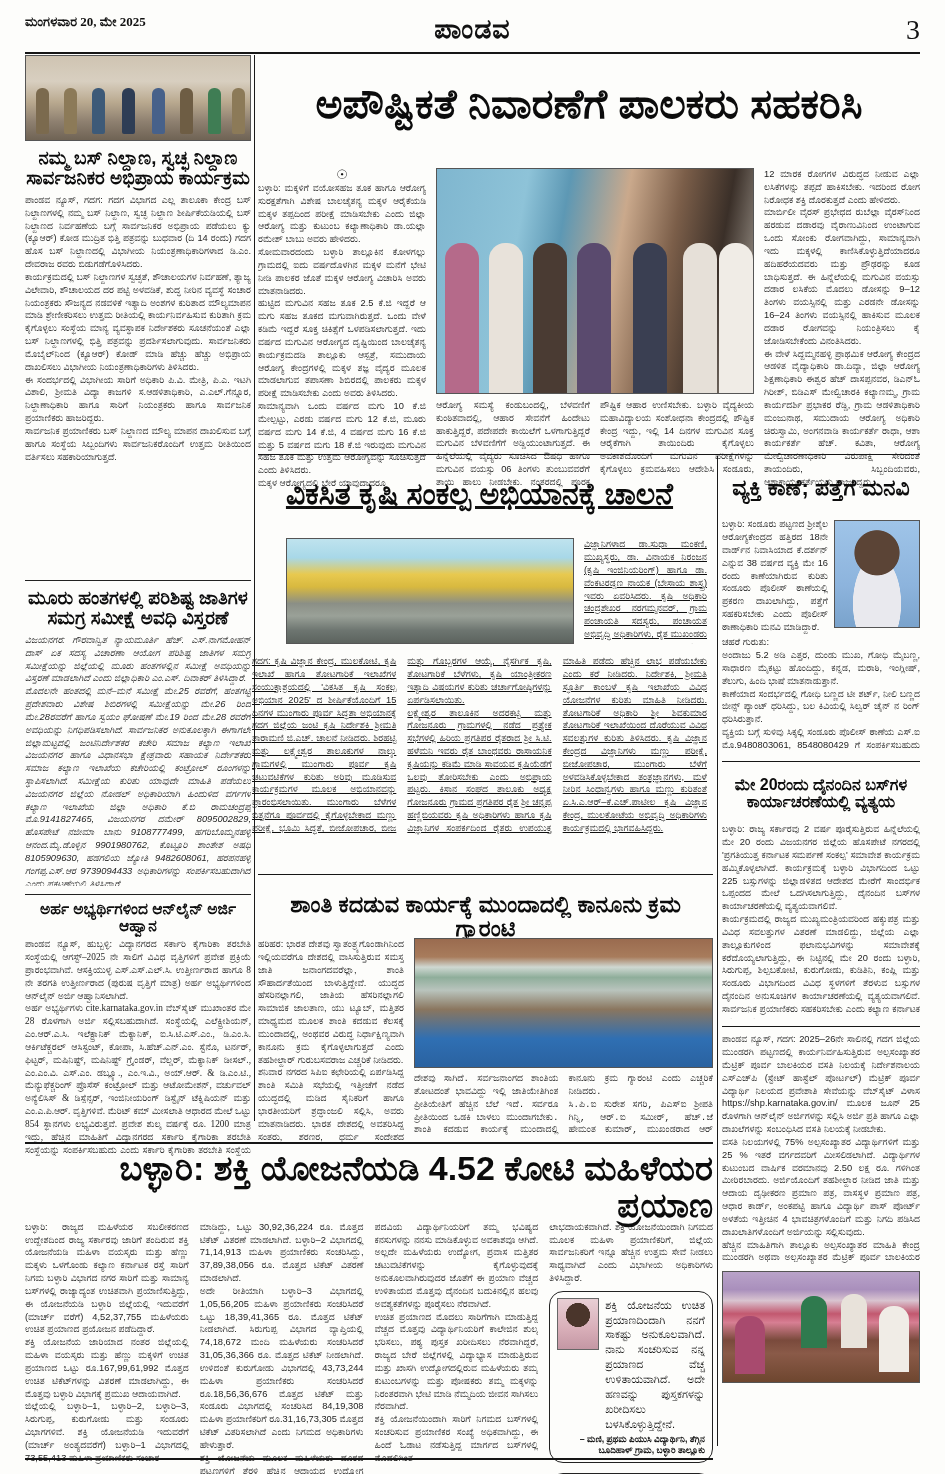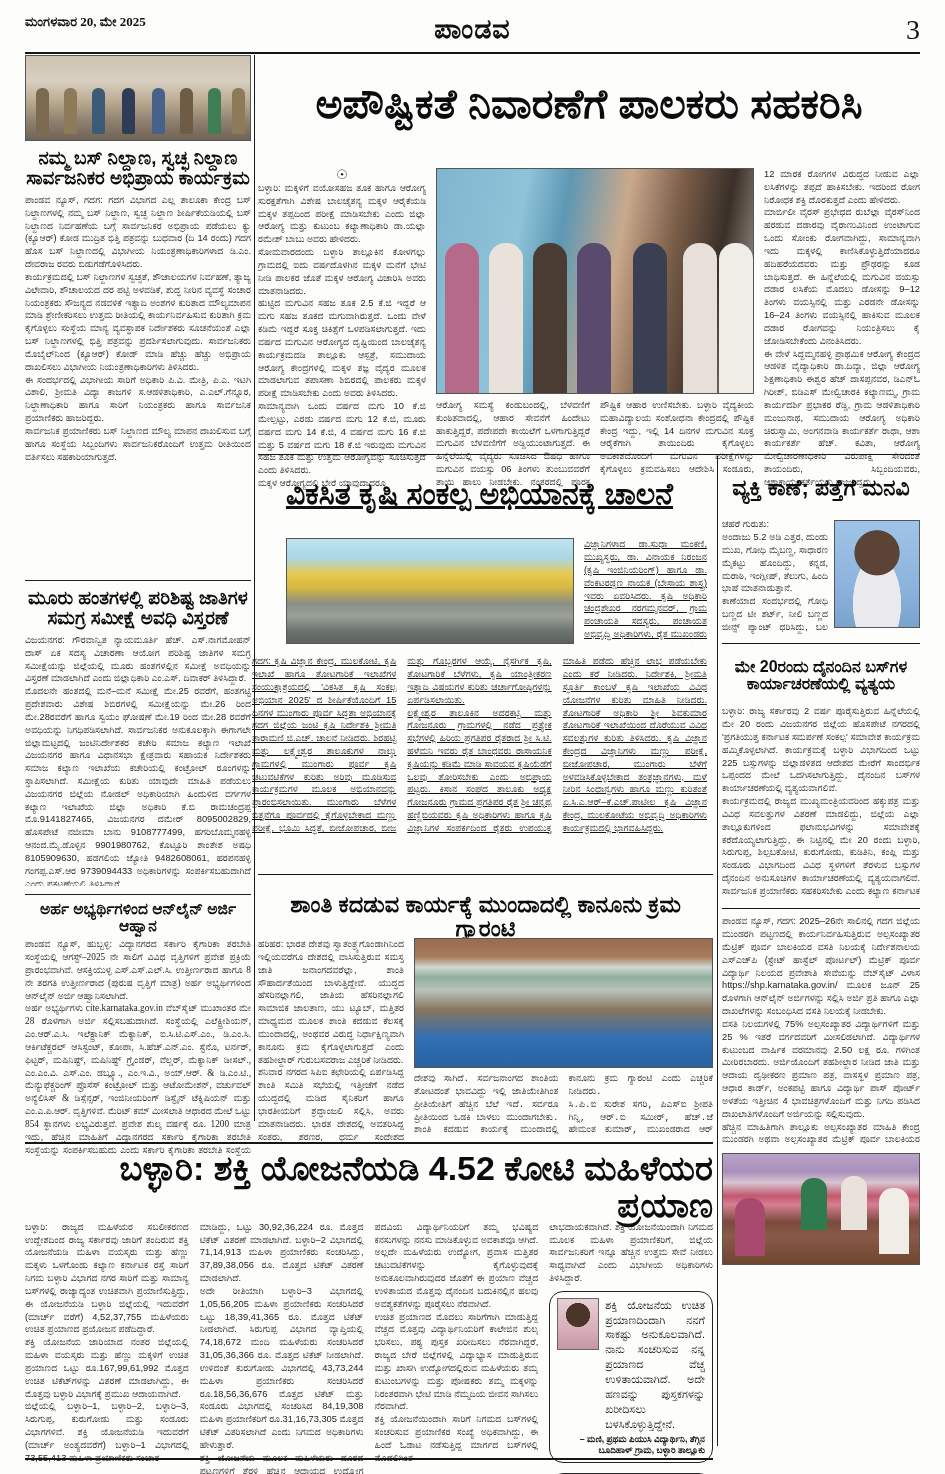--- a/index.html
+++ b/index.html
@@ -101,21 +101,21 @@
       <span class="fig" style="left:182px;background:#3f7d54;"></span>
       <span class="fig" style="left:206px;background:#8c7a58;"></span>
     </div>
     <h2 class="headline lr-h">ನಮ್ಮ ಬಸ್ ನಿಲ್ದಾಣ, ಸ್ವಚ್ಛ ನಿಲ್ದಾಣ ಸಾರ್ವಜನಿಕರ ಅಭಿಪ್ರಾಯ ಕಾರ್ಯಕ್ರಮ</h2>
     <div class="body-txt col" style="height:378px;">ಪಾಂಡವ ನ್ಯೂಸ್, ಗದಗ: ಗದಗ ವಿಭಾಗದ ಎಲ್ಲ ತಾಲೂಕಾ ಕೇಂದ್ರ ಬಸ್ ನಿಲ್ದಾಣಗಳಲ್ಲಿ ನಮ್ಮ ಬಸ್ ನಿಲ್ದಾಣ, ಸ್ವಚ್ಛ ನಿಲ್ದಾಣ ಶೀರ್ಷಿಕೆಯಡಿಯಲ್ಲಿ ಬಸ್ ನಿಲ್ದಾಣದ ನಿರ್ವಹಣೆಯ ಬಗ್ಗೆ ಸಾರ್ವಜನಿಕರ ಅಭಿಪ್ರಾಯ ಪಡೆಯಲು ಕ್ಯು (ಕ್ಯೂಆರ್) ಕೋಡ ಮುದ್ರಿತ ಭಿತ್ತಿ ಪತ್ರವನ್ನು ಬುಧವಾರ (ದಿ 14 ರಂದು) ಗದಗ ಹೊಸ ಬಸ್ ನಿಲ್ದಾಣದಲ್ಲಿ ವಿಭಾಗೀಯ ನಿಯಂತ್ರಣಾಧಿಕಾರಿಗಳಾದ ಡಿ.ಎಂ. ದೇವರಾಜ ರವರು ಬಿಡುಗಡೆಗೊಳಿಸಿದರು.
 ಕಾರ್ಯಕ್ರಮದಲ್ಲಿ ಬಸ್ ನಿಲ್ದಾಣಗಳ ಸ್ವಚ್ಛತೆ, ಶೌಚಾಲಯಗಳ ನಿರ್ವಹಣೆ, ತ್ಯಾಜ್ಯ ವಿಲೇವಾರಿ, ಶೌಚಾಲಯದ ದರ ಪಟ್ಟಿ ಅಳವಡಿಕೆ, ಶುದ್ಧ ನೀರಿನ ವ್ಯವಸ್ಥೆ ಸಂಚಾರ ನಿಯಂತ್ರಕರು ಸೌಜನ್ಯದ ನಡವಳಿಕೆ ಇತ್ಯಾದಿ ಅಂಶಗಳ ಕುರಿತಾದ ಮೌಲ್ಯಮಾಪನ ಮಾಡಿ ಶ್ರೇಣೀಕರಿಸಲು ಉತ್ತಮ ರೀತಿಯಲ್ಲಿ ಕಾರ್ಯನಿರ್ವಹಿಸುವ ಕುರಿತಾಗಿ ಕ್ರಮ ಕೈಗೊಳ್ಳಲು ಸಂಸ್ಥೆಯ ಮಾನ್ಯ ವ್ಯವಸ್ಥಾಪಕ ನಿರ್ದೇಶಕರು ಸೂಚನೆಯಂತೆ ಎಲ್ಲಾ ಬಸ್ ನಿಲ್ದಾಣಗಳಲ್ಲಿ ಭಿತ್ತಿ ಪತ್ರವನ್ನು ಪ್ರದರ್ಶಿಸಲಾಗುವುದು. ಸಾರ್ವಜನಿಕರು ಮೊಬೈಲ್‌ನಿಂದ (ಕ್ಯೂಆರ್) ಕೋಡ್ ಮಾಡಿ ಹೆಚ್ಚು ಹೆಚ್ಚು ಅಭಿಪ್ರಾಯ ದಾಖಲಿಸಲು ವಿಭಾಗೀಯ ನಿಯಂತ್ರಣಾಧಿಕಾರಿಗಳು ತಿಳಿಸಿದರು.
 ಈ ಸಂದರ್ಭದಲ್ಲಿ ವಿಭಾಗೀಯ ಸಾರಿಗೆ ಅಧಿಕಾರಿ ಪಿ.ವಿ. ಮೇತ್ರಿ, ಪಿ.ಎ. ಇಟಗಿ ವಿಶಾಲಿ, ಶ್ರೀಮತಿ ವಿದ್ಯಾ ಕಾಜಗಳಿ ಸ.ಆಡಳಿತಾಧಿಕಾರಿ, ಎ.ಎಲ್.ಗೆನ್ನೂರ, ನಿಲ್ದಾಣಾಧಿಕಾರಿ ಹಾಗೂ ಸಾರಿಗೆ ನಿಯಂತ್ರಕರು ಹಾಗೂ ಸಾರ್ವಜನಿಕ ಪ್ರಯಾಣಿಕರು ಹಾಜರಿದ್ದರು.
 ಸಾರ್ವಜನಿಕ ಪ್ರಯಾಣಿಕರು ಬಸ್ ನಿಲ್ದಾಣದ ಮೌಲ್ಯ ಮಾಪನ ದಾಖಲಿಸುವ ಬಗ್ಗೆ ಹಾಗೂ ಸಂಸ್ಥೆಯ ಸಿಬ್ಬಂದಿಗಳು ಸಾರ್ವಜನಿಕರೊಂದಿಗೆ ಉತ್ತಮ ರೀತಿಯಿಂದ ವರ್ತಿಸಲು ಸಹಕಾರಿಯಾಗುತ್ತದೆ.</div>
     <hr class="sep">
     <h2 class="headline lr-h">ಮೂರು ಹಂತಗಳಲ್ಲಿ ಪರಿಶಿಷ್ಟ ಜಾತಿಗಳ ಸಮಗ್ರ ಸಮೀಕ್ಷೆ ಅವಧಿ ವಿಸ್ತರಣೆ</h2>
-    <div class="body-txt col" style="height:252px;">ವಿಜಯನಗರ: ಗೌರವಾನ್ವಿತ ನ್ಯಾಯಮೂರ್ತಿ ಹೆಚ್. ಎಸ್.ನಾಗಮೋಹನ್ ದಾಸ್ ಏಕ ಸದಸ್ಯ ವಿಚಾರಣಾ ಆಯೋಗ ಪರಿಶಿಷ್ಟ ಜಾತಿಗಳ ಸಮಗ್ರ ಸಮೀಕ್ಷೆಯನ್ನು ಜಿಲ್ಲೆಯಲ್ಲಿ ಮೂರು ಹಂತಗಳಲ್ಲಿನ ಸಮೀಕ್ಷೆ ಅವಧಿಯನ್ನು ವಿಸ್ತರಣೆ ಮಾಡಲಾಗಿದೆ ಎಂದು ಜಿಲ್ಲಾಧಿಕಾರಿ ಎಂ.ಎಸ್. ದಿವಾಕರ್ ತಿಳಿಸಿದ್ದಾರೆ.
+    <div class="body-txt col" style="height:252px;font-style:italic;">ವಿಜಯನಗರ: ಗೌರವಾನ್ವಿತ ನ್ಯಾಯಮೂರ್ತಿ ಹೆಚ್. ಎಸ್.ನಾಗಮೋಹನ್ ದಾಸ್ ಏಕ ಸದಸ್ಯ ವಿಚಾರಣಾ ಆಯೋಗ ಪರಿಶಿಷ್ಟ ಜಾತಿಗಳ ಸಮಗ್ರ ಸಮೀಕ್ಷೆಯನ್ನು ಜಿಲ್ಲೆಯಲ್ಲಿ ಮೂರು ಹಂತಗಳಲ್ಲಿನ ಸಮೀಕ್ಷೆ ಅವಧಿಯನ್ನು ವಿಸ್ತರಣೆ ಮಾಡಲಾಗಿದೆ ಎಂದು ಜಿಲ್ಲಾಧಿಕಾರಿ ಎಂ.ಎಸ್. ದಿವಾಕರ್ ತಿಳಿಸಿದ್ದಾರೆ.
 ಮೊದಲನೇ ಹಂತದಲ್ಲಿ ಮನೆ–ಮನೆ ಸಮೀಕ್ಷೆ ಮೇ.25 ರವರೆಗೆ, ಹಂತಗಟ್ಟಿ ಪ್ರದೇಶವಾರು ವಿಶೇಷ ಶಿಬಿರಗಳಲ್ಲಿ ಸಮೀಕ್ಷೆಯನ್ನು ಮೇ.26 ರಿಂದ ಮೇ.28ರವರೆಗೆ ಹಾಗೂ ಸ್ವಯಂ ಘೋಷಣೆ ಮೇ.19 ರಿಂದ ಮೇ.28 ರವರೆಗೆ ಅವಧಿಯನ್ನು ನಿಗಧಿಪಡಿಸಲಾಗಿದೆ. ಸಾರ್ವಜನಿಕರ ಅನುಕೂಲಕ್ಕಾಗಿ ಈಗಾಗಲೇ ಜಿಲ್ಲಾಮಟ್ಟದಲ್ಲಿ ಜಂಟಿನಿರ್ದೇಶಕರ ಕಚೇರಿ ಸಮಾಜ ಕಲ್ಯಾಣ ಇಲಾಖೆ ವಿಜಯನಗರ ಹಾಗೂ ವಿಧಾನಸಭಾ ಕ್ಷೇತ್ರವಾರು ಸಹಾಯಕ ನಿರ್ದೇಶಕರು ಸಮಾಜ ಕಲ್ಯಾಣ ಇಲಾಖೆಯ ಕಚೇರಿಯಲ್ಲಿ ಕಂಟ್ರೋಲ್ ರೂಂಗಳನ್ನು ಸ್ಥಾಪಿಸಲಾಗಿದೆ. ಸಮೀಕ್ಷೆಯ ಕುರಿತು ಯಾವುದೇ ಮಾಹಿತಿ ಪಡೆಯಲು ವಿಜಯನಗರ ಜಿಲ್ಲೆಯ ನೋಡಲ್ ಅಧಿಕಾರಿಯಾಗಿ ಹಿಂದುಳಿದ ವರ್ಗಗಳ ಕಲ್ಯಾಣ ಇಲಾಖೆಯ ಜಿಲ್ಲಾ ಅಧಿಕಾರಿ ಕೆ.ಬಿ ರಾಮಚಂದ್ರಪ್ಪ ಮೊ.9141827465, ವಿಜಯನಗರ ದಮೇರ್ 8095002829, ಹೊಸಪೇಟೆ ನಜೀಮಾ ಬಾನು 9108777499, ಹಗರಿಬೊಮ್ಮನಹಳ್ಳಿ ಆನಂದ.ಮೈ.ಡೊಳ್ಳಿನ 9901980762, ಕೊಟ್ಟೂರಿ ಶಾಂತೇಶ ಅಷಧಿ 8105909630, ಹಡಗಲಿಯ ಜ್ಯೋತಿ 9482608061, ಹರಪನಹಳ್ಳಿ ಗಂಗಪ್ಪ.ಎಸ್.ಆರ 9739094433 ಅಧಿಕಾರಿಗಳನ್ನು ಸಂಪರ್ಕಿಸಬಹುದಾಗಿದೆ ಎಂದು ಪ್ರಕಟಣೆಯಲ್ಲಿ ತಿಳಿಸಿದ್ದಾರೆ.</div>
     <hr class="sep">
     <h2 class="headline lr-h" style="font-size:15.5px;margin:4px 0;">ಅರ್ಹ ಅಭ್ಯರ್ಥಿಗಳಿಂದ ಆನ್‌ಲೈನ್ ಅರ್ಜಿ ಆಹ್ವಾನ</h2>
     <div class="body-txt col" style="height:218px;font-family:Liberation Serif, serif;">ಪಾಂಡವ ನ್ಯೂಸ್, ಹುಬ್ಬಳ್ಳಿ: ವಿದ್ಯಾನಗರದ ಸರ್ಕಾರಿ ಕೈಗಾರಿಕಾ ತರಬೇತಿ ಸಂಸ್ಥೆಯಲ್ಲಿ ಆಗಸ್ಟ್–2025 ನೇ ಸಾಲಿಗೆ ವಿವಿಧ ವೃತ್ತಿಗಳಿಗೆ ಪ್ರವೇಶ ಪ್ರಕ್ರಿಯೆ ಪ್ರಾರಂಭವಾಗಿವೆ. ಆಸಕ್ತಿಯುಳ್ಳ ಎಸ್.ಎಸ್.ಎಲ್.ಸಿ. ಉತ್ತೀರ್ಣರಾದ ಹಾಗೂ 8 ನೇ ತರಗತಿ ಉತ್ತೀರ್ಣರಾದ (ಪುರುಷ ವೃತ್ತಿಗೆ ಮಾತ್ರ) ಅರ್ಹ ಅಭ್ಯರ್ಥಿಗಳಿಂದ ಆನ್‌ಲೈನ್ ಅರ್ಜಿ ಆಹ್ವಾನಿಸಲಾಗಿದೆ.
 ಅರ್ಹ ಅಭ್ಯರ್ಥಿಗಳು cite.karnataka.gov.in ವೆಬ್‌ಸೈಟ್ ಮುಖಾಂತರ ಮೇ 28 ರೊಳಗಾಗಿ ಅರ್ಜಿ ಸಲ್ಲಿಸಬಹುದಾಗಿದೆ. ಸಂಸ್ಥೆಯಲ್ಲಿ ಎಲೆಕ್ಟ್ರೀಶಿಯನ್, ಎಂ.ಆರ್.ಎ.ಸಿ. ಇಲೆಕ್ಟ್ರಾನಿಕ್ ಮೆಕ್ಯಾನಿಕ್, ಐ.ಸಿ.ಟಿ.ಎಸ್.ಎಂ., ಡಿ.ಎಂ.ಸಿ. ಆರ್ಕಿಟೆಕ್ಚರಲ್ ಆಸಿಸ್ಟಂಟ್, ಕೋಪಾ, ಸಿ.ಹೆಚ್.ಎನ್.ಎಂ. ಸ್ಟೆನೊ, ಟರ್ನರ್, ಫಿಟ್ಟರ್, ಮಷಿನಿಷ್ಟ್, ಮಷಿನಿಷ್ಟ್ ಗ್ರೈಂಡರ್, ವೆಲ್ಡರ್, ಮೆಕ್ಯಾನಿಕ್ ಡೀಸಲ್., ಎಂ.ಎಂ.ವಿ. ಎಸ್.ಎಂ. ಡಬ್ಲ್ಯೂ., ಎಂ.ಇ.ವಿ., ಅಯ್.ಆರ್. &amp; ಡಿ.ಎಂ.ಟಿ., ಮೆನ್ಯುಫೆಕ್ಚರಿಂಗ್ ಪ್ರೊಸೆಸ್ ಕಂಟ್ರೋಲ್ ಮತ್ತು ಆಟೋಮೇಶನ್, ವರ್ಚುವಲ್ ಅನ್ಯೆಲಿಸಿಸ್ &amp; ಡಿಸ್ಪೆನ್ಸರ್, ಇಂಜಿನೀಯರಿಂಗ್ ಡಿಸ್ಟೈನ್ ಟೆಕ್ನಿಷಿಯನ್ ಮತ್ತು ಎಂ.ಎ.ಪಿ.ಆರ್. ವೃತ್ತಿಗಳಿವೆ. ಮೆರಿಟ್ ಕಮ್ ಮೀಸಲಾತಿ ಆಧಾರದ ಮೇಲೆ ಒಟ್ಟು 854 ಸ್ಥಾನಗಳು ಲಭ್ಯವಿರುತ್ತವೆ. ಪ್ರವೇಶ ಶುಲ್ಕ ವರ್ಷಕ್ಕೆ ರೂ. 1200 ಮಾತ್ರ ಇದ್ದು, ಹೆಚ್ಚಿನ ಮಾಹಿತಿಗೆ ವಿದ್ಯಾನಗರದ ಸರ್ಕಾರಿ ಕೈಗಾರಿಕಾ ತರಬೇತಿ ಸಂಸ್ಥೆಯನ್ನು ಸಂಪರ್ಕಿಸಬಹುದು ಎಂದು ಸರ್ಕಾರಿ ಕೈಗಾರಿಕಾ ತರಬೇತಿ ಸಂಸ್ಥೆಯ ಪ್ರಾಚಾರ್ಯರು ಪ್ರಕಟಣೆಯಲ್ಲಿ ತಿಳಿಸಿದ್ದಾರೆ.</div>
   </div>
 
   <div class="lead">
     <h1 class="headline lead-title">ಅಪೌಷ್ಟಿಕತೆ ನಿವಾರಣೆಗೆ ಪಾಲಕರು ಸಹಕರಿಸಿ</h1>
     <div class="lead-row">
@@ -172,20 +172,21 @@
         </div>
         <div class="body-txt" style="height:66px;">ದೇಶವು ಸಾಗಿದೆ. ಸರ್ವಜನಾಂಗದ ಶಾಂತಿಯ ತೋಟದಂತೆ ಭಾವವಿದ್ದು ಇಲ್ಲಿ ಜಾತಿಯೇತಿಗಿಂತ ಪ್ರೀತಿಯೇತಿಗೆ ಹೆಚ್ಚಿನ ಬೆಲೆ ಇದೆ. ಸರ್ವರೂ ಪ್ರೀತಿಯಿಂದ ಒಡಕಿ ಬಾಳಲು ಮುಂದಾಗಬೇಕು. ಶಾಂತಿ ಕದಡುವ ಕಾರ್ಯಕ್ಕೆ ಮುಂದಾದಲ್ಲಿ ಕಾನೂನು ಕ್ರಮ ಗ್ಯಾರಂಟಿ ಎಂದು ಎಚ್ಚರಿಕೆ ನೀಡಿದರು.
 ಸಿ.ಪಿ.ಐ ಸುರೇಶ ಸಗರಿ, ಪಿಎಸ್ಐ ಶ್ರೀಪತಿ ಗಿನ್ನಿ, ಆರ್.ಐ ಸಮೀರ್, ಹೆಚ್.ಜೆ ಹೇಮಂತ ಕುಮಾರ್, ಮುಖಂಡರಾದ ಆರ್ ಶ್ರೀನಿವಾಸ್, ಫೈರೋಜ್, ಸನಾವುಲ್ಲಾ, ರೋಷನ್ ಹನುಮಂತಪ್ಪ, ಗುಡ್ಡಪ್ಪ, ಕರಬಸಪ್ಪ ಇದ್ದರು.</div>
       </div>
     </div>
   </div>
 
   <div class="rrail">
     <h2 class="headline rr-h">ವ್ಯಕ್ತಿ ಕಾಣೆ; ಪತ್ತೆಗೆ ಮನವಿ</h2>
     <div class="photo miss-photo"></div>
+    <div class="body-txt" style="height:118px;">ಬಳ್ಳಾರಿ: ಸಂಡೂರು ಪಟ್ಟಣದ ಶ್ರೀಶೈಲ ಆರೋಗ್ಯಕೇಂದ್ರದ ಹತ್ತಿರದ 18ನೇ ವಾರ್ಡ್‌ನ ನಿವಾಸಿಯಾದ ಕೆ.ದರ್ಶನ್ ಎನ್ನುವ 38 ವರ್ಷದ ವ್ಯಕ್ತಿ ಮೇ 16 ರಂದು ಕಾಣೆಯಾಗಿರುವ ಕುರಿತು ಸಂಡೂರು ಪೊಲೀಸ್ ಠಾಣೆಯಲ್ಲಿ ಪ್ರಕರಣ ದಾಖಲಾಗಿದ್ದು, ಪತ್ತೆಗೆ ಸಹಕರಿಸಬೇಕು ಎಂದು ಪೊಲೀಸ್ ಠಾಣಾಧಿಕಾರಿ ಮನವಿ ಮಾಡಿದ್ದಾರೆ.</div>
     <div class="body-txt col" style="height:118px;clear:none;">ಚಹರೆ ಗುರುತು:
 ಅಂದಾಜು 5.2 ಅಡಿ ಎತ್ತರ, ದುಂಡು ಮುಖ, ಗೋಧಿ ಮೈಬಣ್ಣ, ಸಾಧಾರಣ ಮೈಕಟ್ಟು ಹೊಂದಿದ್ದು, ಕನ್ನಡ, ಮರಾಠಿ, ಇಂಗ್ಲೀಷ್, ತೆಲುಗು, ಹಿಂದಿ ಭಾಷೆ ಮಾತನಾಡುತ್ತಾನೆ.
 ಕಾಣೆಯಾದ ಸಂದರ್ಭದಲ್ಲಿ ಗೋಧಿ ಬಣ್ಣದ ಟೀ ಶರ್ಟ್, ನೀಲಿ ಬಣ್ಣದ ಜೀನ್ಸ್ ಪ್ಯಾಂಟ್ ಧರಿಸಿದ್ದು, ಬಲ ಕಿವಿಯಲ್ಲಿ ಸಿಲ್ವರ್ ಚೈನ್ ನ ರಿಂಗ್ ಧರಿಸಿರುತ್ತಾನೆ.
 ವ್ಯಕ್ತಿಯ ಬಗ್ಗೆ ಸುಳಿವು ಸಿಕ್ಕಲ್ಲಿ ಸಂಡೂರು ಪೊಲೀಸ್ ಠಾಣೆಯ ಎಸ್.ಐ ಮೊ.9480803061, 8548080429 ಗೆ ಸಂಪರ್ಕಿಸಬಹುದು ಎಂದು ಪ್ರಕಟಣೆಯಲ್ಲಿ ತಿಳಿಸಿದ್ದಾರೆ.</div>
     <div class="hrule" style="position:static;width:100%;height:1px;margin:7px 0 6px;"></div>
 
     <h2 class="headline rr-h" style="font-size:16px;">ಮೇ 20ರಂದು ದೈನಂದಿನ ಬಸ್‌ಗಳ ಕಾರ್ಯಾಚರಣೆಯಲ್ಲಿ ವ್ಯತ್ಯಯ</h2>
     <div class="body-txt col" style="height:196px;margin-top:4px;">ಬಳ್ಳಾರಿ: ರಾಜ್ಯ ಸರ್ಕಾರವು 2 ವರ್ಷ ಪೂರೈಸುತ್ತಿರುವ ಹಿನ್ನೆಲೆಯಲ್ಲಿ ಮೇ 20 ರಂದು ವಿಜಯನಗರ ಜಿಲ್ಲೆಯ ಹೊಸಪೇಟೆ ನಗರದಲ್ಲಿ 'ಪ್ರಗತಿಯುತ್ತ ಕರ್ನಾಟಕ ಸಮರ್ಪಣೆ ಸಂಕಲ್ಪ' ಸಮಾವೇಶ ಕಾರ್ಯಕ್ರಮ ಹಮ್ಮಿಕೊಳ್ಳಲಾಗಿದೆ. ಕಾರ್ಯಕ್ರಮಕ್ಕೆ ಬಳ್ಳಾರಿ ವಿಭಾಗದಿಂದ ಒಟ್ಟು 225 ಬಸ್ಸುಗಳನ್ನು ಜಿಲ್ಲಾಡಳಿತದ ಆದೇಶದ ಮೇರೆಗೆ ಸಾಂದರ್ಭಿಕ ಒಪ್ಪಂದದ ಮೇಲೆ ಒದಗಿಸಲಾಗುತ್ತಿದ್ದು, ದೈನಂದಿನ ಬಸ್‌ಗಳ ಕಾರ್ಯಾಚರಣೆಯಲ್ಲಿ ವ್ಯತ್ಯಯವಾಗಲಿವೆ.
 ಕಾರ್ಯಕ್ರಮದಲ್ಲಿ ರಾಜ್ಯದ ಮುಖ್ಯಮಂತ್ರಿಯವರಿಂದ ಹಕ್ಕುಪತ್ರ ಮತ್ತು ವಿವಿಧ ಸವಲತ್ತುಗಳ ವಿತರಣೆ ಮಾಡಲಿದ್ದು, ಜಿಲ್ಲೆಯ ಎಲ್ಲಾ ತಾಲ್ಲೂಕುಗಳಿಂದ ಫಲಾನುಭವಿಗಳನ್ನು ಸಮಾವೇಶಕ್ಕೆ ಕರೆದೊಯ್ಯಲಾಗುತ್ತಿದ್ದು, ಈ ನಿಟ್ಟಿನಲ್ಲಿ ಮೇ 20 ರಂದು ಬಳ್ಳಾರಿ, ಸಿರುಗುಪ್ಪ, ಶಿಲ್ಪಬಕೋಟಿ, ಕುರುಗೋಡು, ಕುಡಿತಿನಿ, ಕಂಪ್ಲಿ ಮತ್ತು ಸಂಡೂರು ವಿಭಾಗದಿಂದ ವಿವಿಧ ಸ್ಥಳಗಳಿಗೆ ತೆರಳುವ ಬಸ್ಸುಗಳ ದೈನಂದಿನ ಅನುಸೂಚಿಗಳ ಕಾರ್ಯಾಚರಣೆಯಲ್ಲಿ ವ್ಯತ್ಯಯವಾಗಲಿವೆ. ಸಾರ್ವಜನಿಕ ಪ್ರಯಾಣಿಕರು ಸಹಕರಿಸಬೇಕು ಎಂದು ಕಲ್ಯಾಣ ಕರ್ನಾಟಕ ರಸ್ತೆ ಸಾರಿಗೆ ನಿಗಮದ ವಿಭಾಗೀಯ ನಿಯಂತ್ರಣಾಧಿಕಾರಿ ಪ್ರಕಟಣೆಯಲ್ಲಿ ಕೋರಿದ್ದಾರೆ.</div>
     <div class="hrule" style="position:static;width:100%;height:1px;margin:7px 0 6px;"></div>

